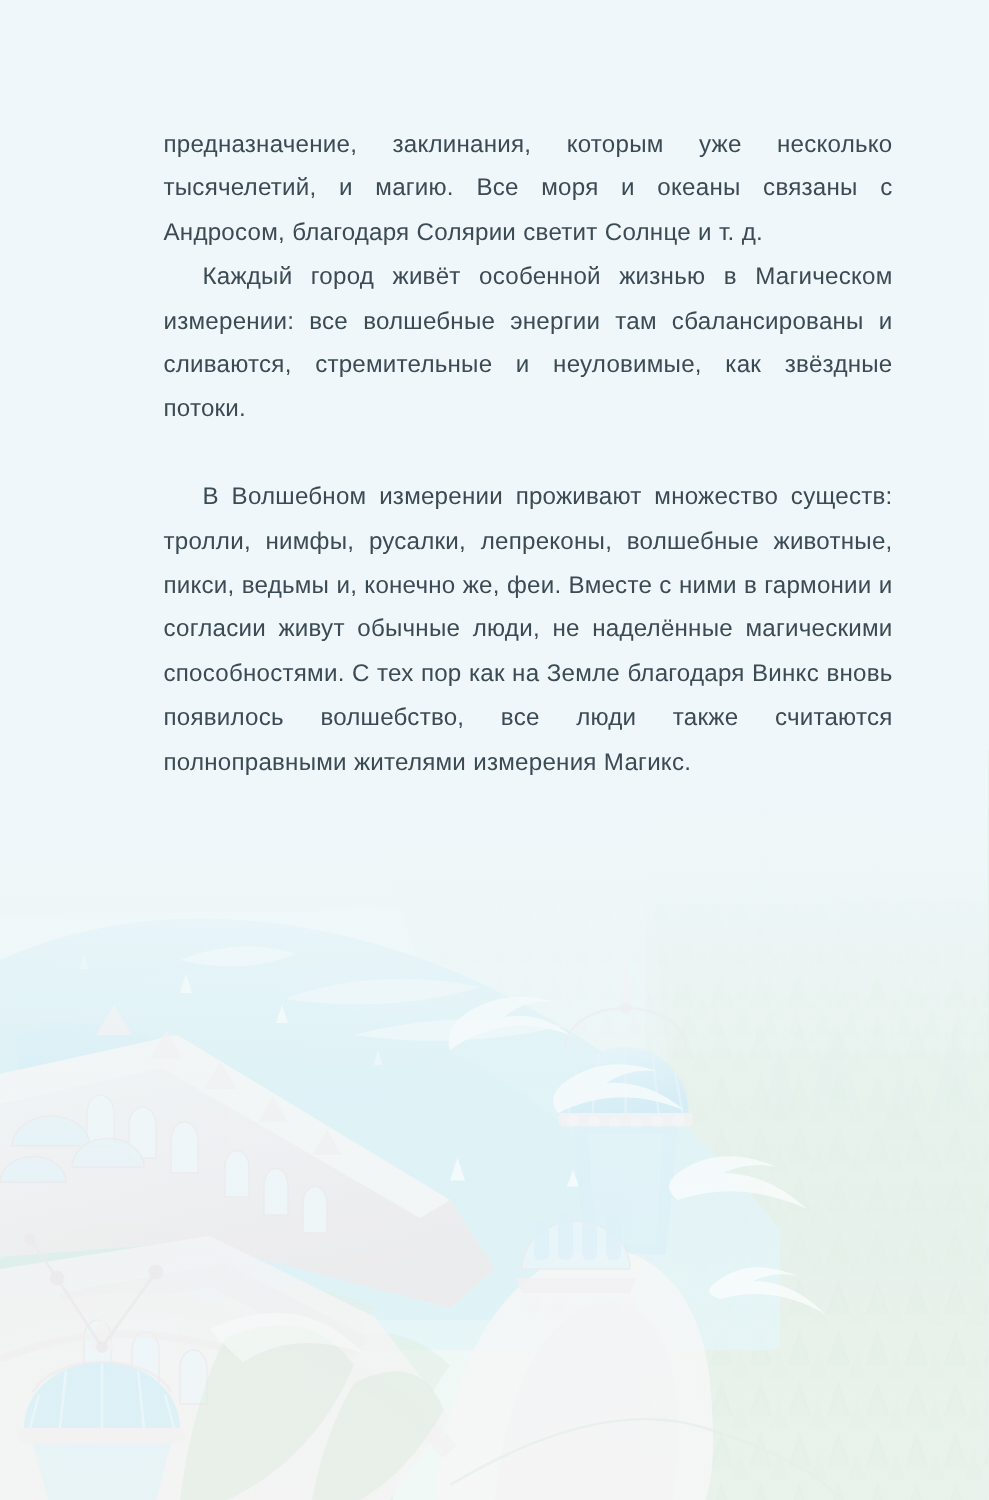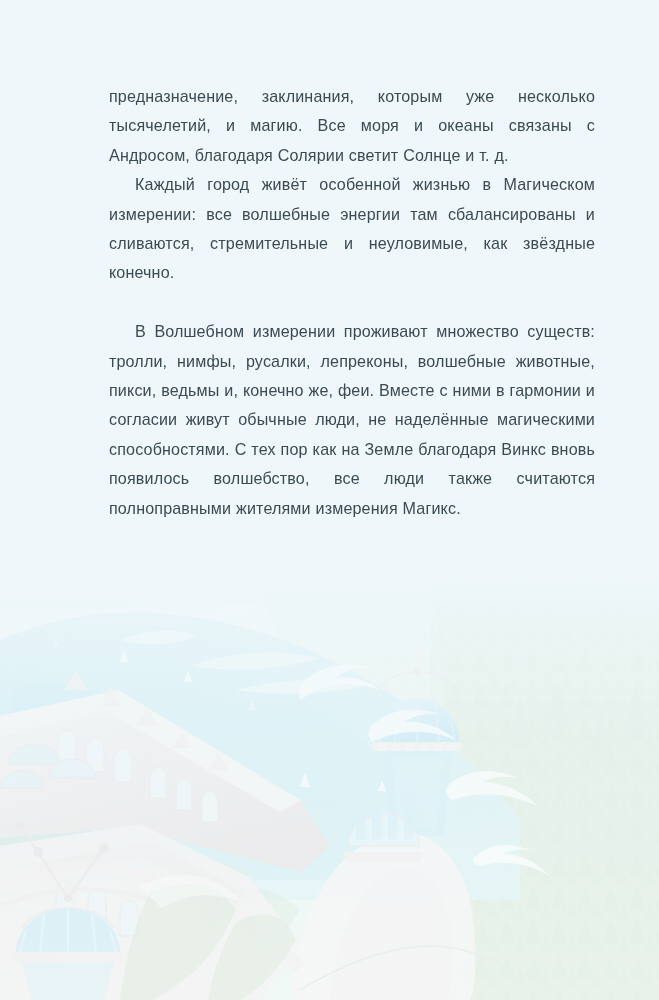--- a/index.html
+++ b/index.html
@@ -313,21 +313,21 @@
     </svg>
   </div>
 
   <div class="bg-wash-top"></div>
   <div class="bg-wash-bottom"></div>
 
   <div class="text-column">
 
     <p class="para">предназначение, заклинания, которым уже несколько тысячелетий, и магию. Все моря и океаны связаны с Андросом, благодаря Солярии светит Солнце и т. д.</p>
 
-    <p class="para indent">Каждый город живёт особенной жизнью в Магическом измерении: все волшебные энергии там сбалансированы и сливаются, стремительные и неуловимые, как звёздные конечно.</p>
+    <p class="para indent">Каждый город живёт особенной жизнью в Магическом измерении: все волшебные энергии там сбалансированы и сливаются, стремительные и неуловимые, как звёздные потоки.</p>
 
     <div class="spacer-line"></div>
 
 
     <p class="para indent">В Волшебном измерении проживают множество существ: тролли, нимфы, русалки, лепреконы, волшебные животные, пикси, ведьмы и, конечно же, феи. Вместе с ними в гармонии и согласии живут обычные люди, не наделённые магическими способностями. С тех пор как на Земле благодаря Винкс вновь появилось волшебство, все люди также считаются полноправными жителями измерения Магикс.</p>
 
   </div>
 
 </div>
 

